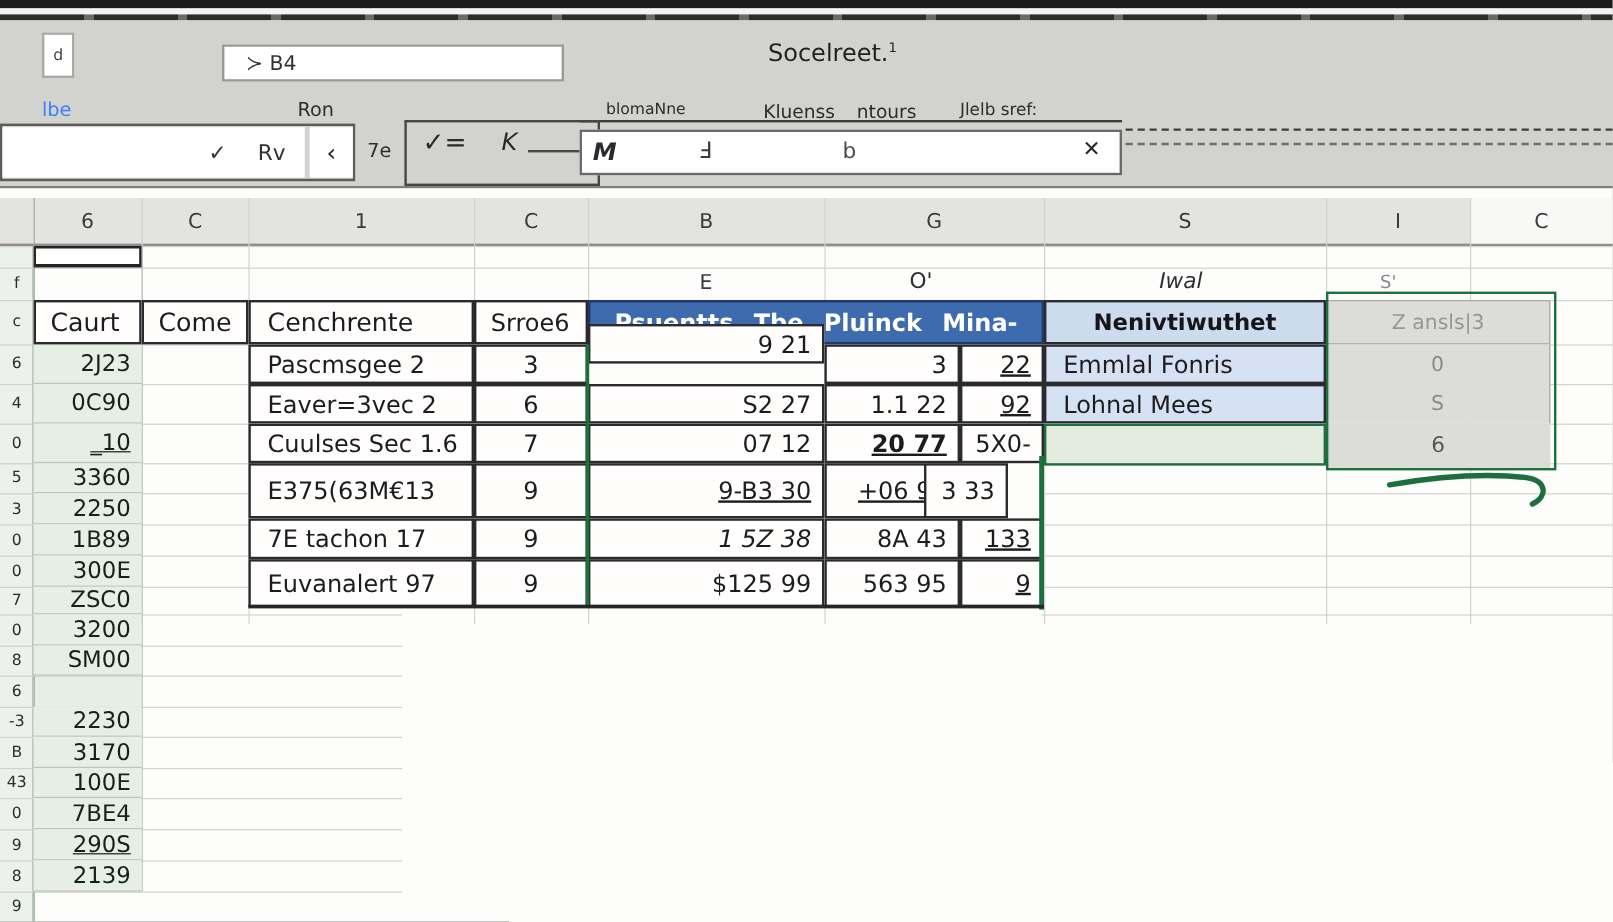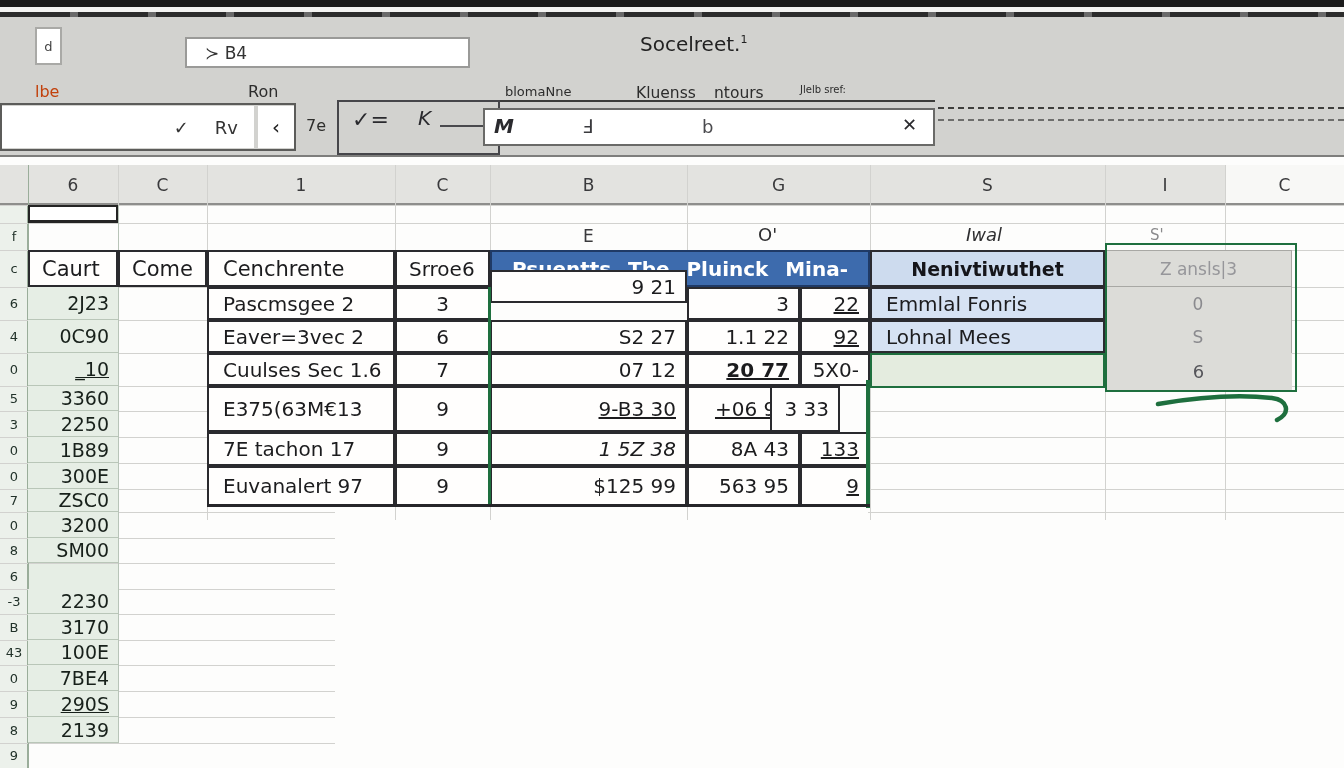--- a/index.html
+++ b/index.html
@@ -36,26 +36,26 @@
     </div>
 
   <div class="c" style="left:185px;top:37px;width:285px;height:31px;background:#fff;border:2px solid #9a9a98;padding-left:18px;font-size:17px;color:#333;">
     <span>≻ B4</span>
   </div>
 
   <div class="abs" style="left:640px;top:32px;font-size:20px;color:#222;">
     <span>Socelreet.</span><sup>1</sup>
   </div>
 
-  <span class="abs" style="left:35px;top:82px;font-size:16px;color:#c2410c;">lbe</span>
+  <span class="abs" style="left:35px;top:82px;font-size:16px;color:#3b82f6;">lbe</span>
   <span class="abs" style="left:248px;top:82px;font-size:16px;color:#2c2c2c;">Ron</span>
   <span class="abs" style="left:505px;top:84px;font-size:13px;color:#2c2c2c;">blomaNne</span>
   <span class="abs" style="left:636px;top:84px;font-size:15.5px;color:#2c2c2c;">Kluenss</span>
   <span class="abs" style="left:714px;top:84px;font-size:15.5px;color:#2c2c2c;">ntours</span>
-  <span class="abs" style="left:800px;top:84px;font-size:10px;color:#2c2c2c;">Jlelb sref:</span>
+  <span class="abs" style="left:800px;top:84px;font-size:14px;color:#2c2c2c;">Jlelb sref:</span>
   <div class="abs" style="left:483px;top:100px;width:452px;height:2px;background:#3c3c3a;"></div>
 
   <div class="abs" style="left:0;top:103px;width:296px;height:48px;border:2px solid #5c5c5a;box-sizing:border-box;background:#d2d2cf;"></div>
   <div class="c" style="left:2px;top:106px;width:252px;height:42px;background:#fff;justify-content:flex-end;padding-right:16px;gap:26px;font-size:18px;color:#333;">
     <span>✓</span>
     <span>Rv</span>
   </div>
   <div class="c ctr" style="left:258px;top:106px;width:36px;height:42px;background:#fff;font-size:20px;color:#222;">
     <span>‹</span>
   </div>

